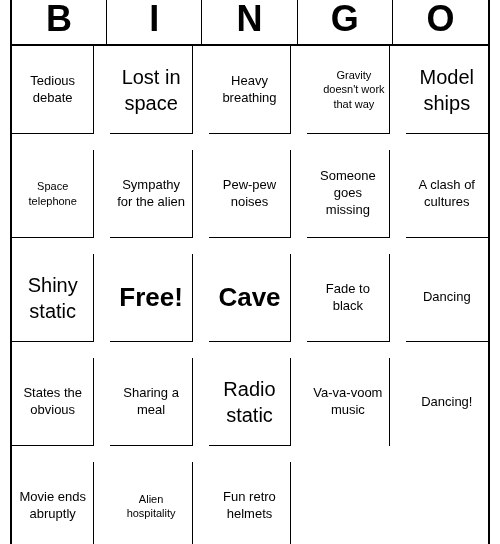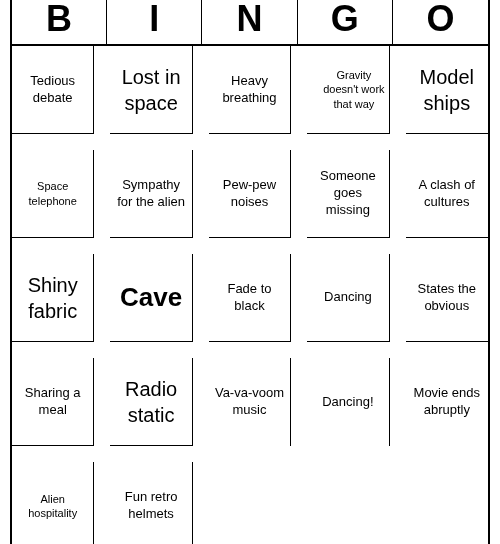--- a/index.html
+++ b/index.html
@@ -103,21 +103,24 @@
       <div class="bingo-cell">
         <span class="cell-text">Pew-pew noises</span>
       </div>
       <div class="bingo-cell">
         <span class="cell-text">Someone goes missing</span>
       </div>
       <div class="bingo-cell">
         <span class="cell-text">A clash of cultures</span>
       </div>
       <div class="bingo-cell">
-        <span class="cell-text large">Shiny fabric</span>
+        <span class="cell-text large">Shiny static</span>
+      </div>
+      <div class="bingo-cell">
+        <span class="cell-text xlarge">Free!</span>
       </div>
       <div class="bingo-cell">
         <span class="cell-text xlarge">Cave</span>
       </div>
       <div class="bingo-cell">
         <span class="cell-text">Fade to black</span>
       </div>
       <div class="bingo-cell">
         <span class="cell-text">Dancing</span>
       </div>

